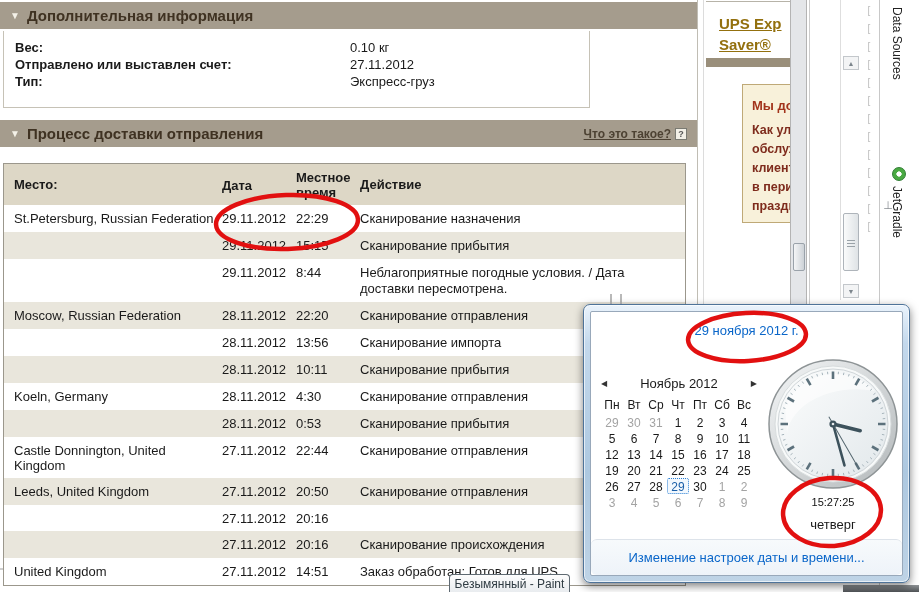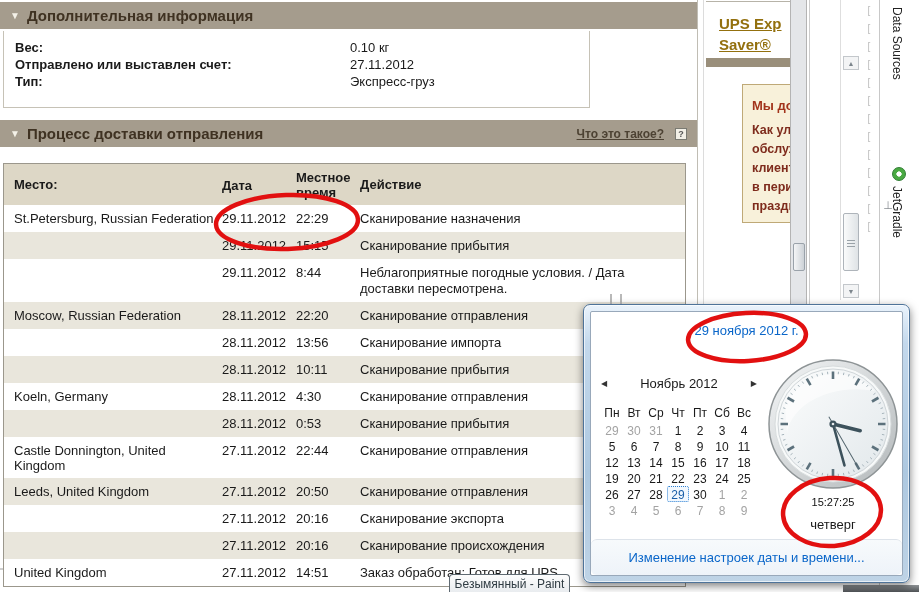--- a/index.html
+++ b/index.html
@@ -10,21 +10,21 @@
   }
   
   .sec-header {
     position:absolute; left:0; width:697px; height:27px;
     background:#a59c8d; color:#3f3222; font-size:15px; font-weight:bold;
     display:flex; align-items:center; padding:0 10px;
   }
   .sec-header .tri { color:#f4f1e8; font-size:10px; margin-right:7px; }
   #sec1 { top:2px; }
   #sec2 { top:120px; }
-  .help-wrap { margin-left:auto; display:flex; align-items:center; gap:11px; }
+  .help-wrap { margin-left:auto; display:flex; align-items:center; gap:4px; }
   .help-link { color:#4d4233; font-size:12px; font-weight:bold; text-decoration:underline; cursor:pointer; }
   .help-icon {
     width:12px; height:12px; border:1px solid #7a7a72; background:#f2efe6;
     font-size:9px; font-weight:bold; color:#555; display:flex; align-items:center; justify-content:center;
   }
   #info-box {
     position:absolute; left:3px; top:31px; width:587px; height:77px;
     background:#fff; border:1px solid #c6c2b6; border-top:none; padding-top:8px;
   }
   .info-row { display:flex; font-size:13px; line-height:17px; }
@@ -122,21 +122,21 @@
   #popup-date-title {
     position:absolute; left:0; top:11px; width:100%; text-align:center;
     color:#0a66c9; font-size:13px; cursor:pointer;
   }
   
   #cal { position:absolute; left:10px; top:62px; width:156px; }
   #cal-nav { display:flex; align-items:center; height:18px; font-size:13px; }
   .cal-arrow { width:16px; color:#333; font-size:8px; cursor:pointer; }
   #cal-month { flex:1; text-align:center; color:#1a1a1a; cursor:pointer; }
   #cal-weekdays, .cal-week { display:flex; }
-  #cal-weekdays { margin-top:14px; }
+  #cal-weekdays { margin-top:6px; }
   #cal-weekdays span { width:22px; text-align:center; font-size:12px; color:#1a1a1a; }
   #cal-grid { margin-top:2px; }
   .cal-day {
     width:22px; height:16px; text-align:center; font-size:12px; line-height:16px;
     color:#1a1a1a; cursor:pointer; border:1px solid transparent;
   }
   .cal-day.muted { color:#a3a3a3; }
   .cal-day.selected {
     border:1px dotted #2a7fd4; border-radius:2px; background:#f2f8fe; color:#1a5fa8;
   }
@@ -254,21 +254,20 @@
       <div class="t-row alt">
         <div class="c-place">Leeds, United Kingdom</div>
         <div class="c-date">27.11.2012</div>
         <div class="c-time">20:50</div>
         <div class="c-action">Сканирование отправления</div>
       </div>
       <div class="t-row">
         <div class="c-place"></div>
         <div class="c-date">27.11.2012</div>
         <div class="c-time">20:16</div>
-        <div class="c-action">Сканирование экспорта</div>
       </div>
       <div class="t-row alt">
         <div class="c-place"></div>
         <div class="c-date">27.11.2012</div>
         <div class="c-time">20:16</div>
         <div class="c-action">Сканирование происхождения</div>
       </div>
       <div class="t-row">
         <div class="c-place">United Kingdom</div>
         <div class="c-date">27.11.2012</div>

